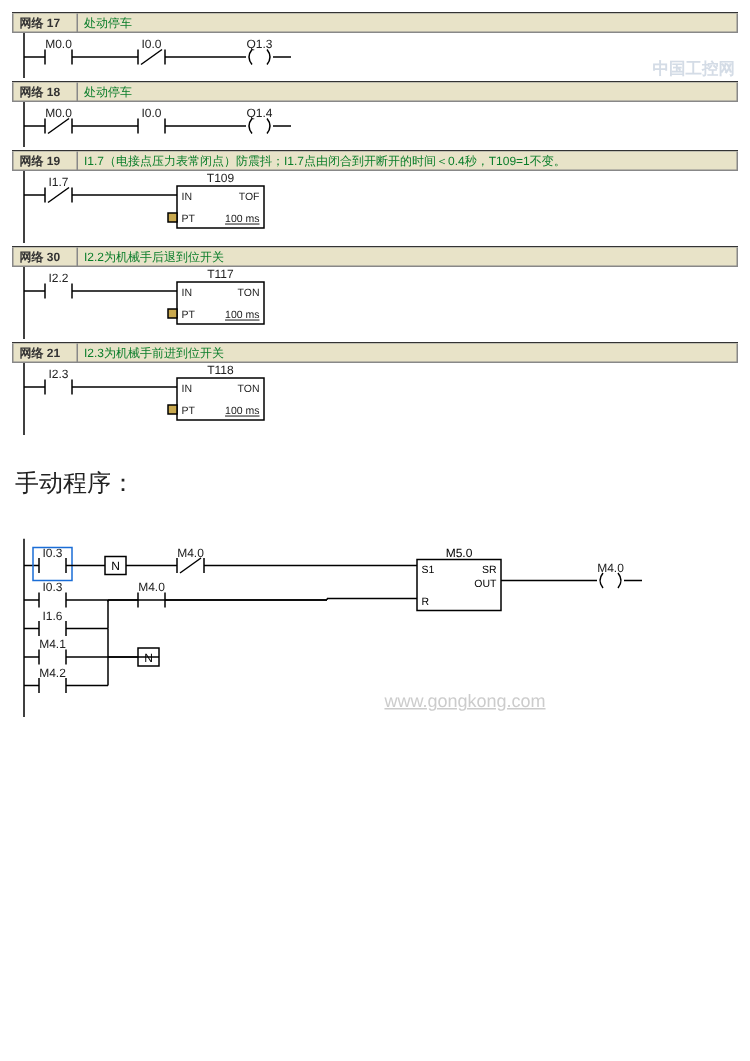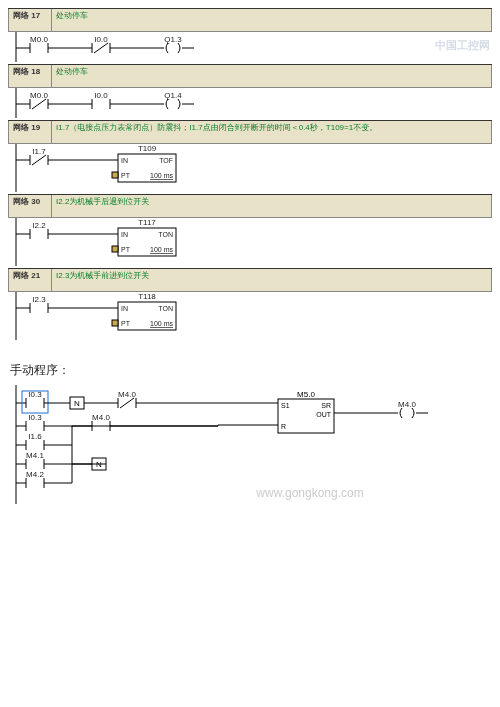--- a/index.html
+++ b/index.html
@@ -18,28 +18,29 @@
     font-size: 11px;
     font-weight: bold;
     opacity: 0.6;
     margin-top: 34px;
   }
   .watermark-center {
     color: #ccc;
     font-size: 12px;
     text-align: center;
     margin: -18px 0 10px 120px;
+    text-decoration: underline;
   }
   .network {
     margin-bottom: 2px;
   }
   .net-header {
     display: flex;
     align-items: stretch;
-    height: 24px;
+    height: 14px;
     border-top: 1px solid #333;
     font-size: 8px;
   }
   .net-label-box {
     background: #e8e3c8;
     border: 1px solid #888;
     border-top: none;
     padding: 1px 4px;
     font-weight: bold;
     color: #333;
@@ -50,22 +51,22 @@
     background: #e8e3c8;
     border-bottom: 1px solid #888;
     border-right: 1px solid #888;
     padding: 1px 4px;
     color: #0a7d2a;
     white-space: nowrap;
     overflow: hidden;
   }
   svg.rung-svg { display: block; }
   .section-title {
-    font-size: 12px;
-    margin: 22px 0 6px 2px;
+    font-size: 16px;
+    margin: 22px 0 26px 2px;
     color: #222;
   }
 </style>
 </head>
 <body>
 
 <div class="watermark-top">中国工控网</div>
 
 <div id="networks-container">
     <div class="network">

